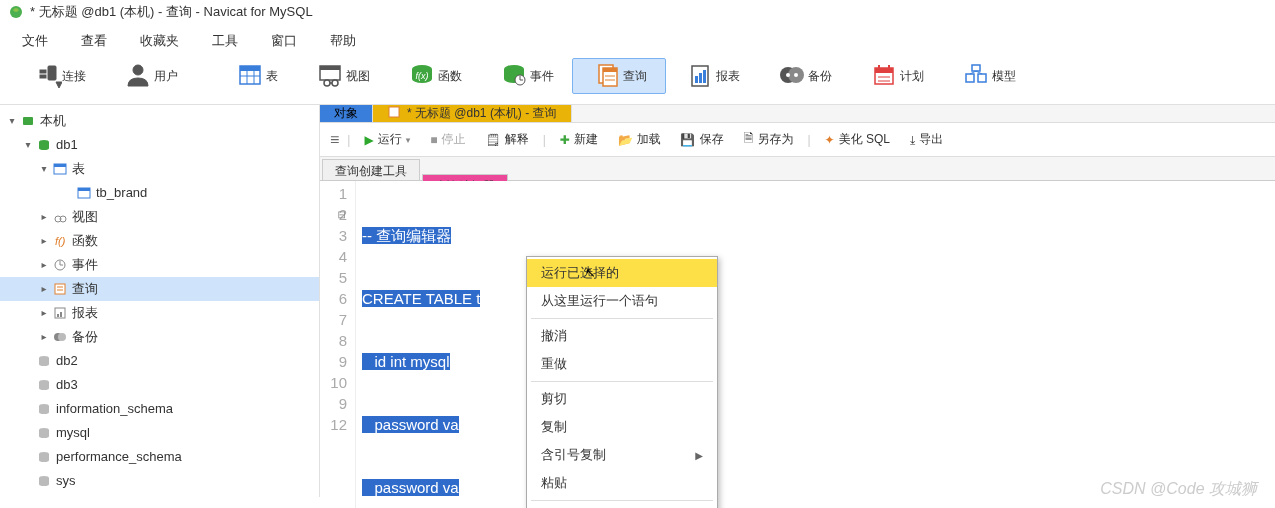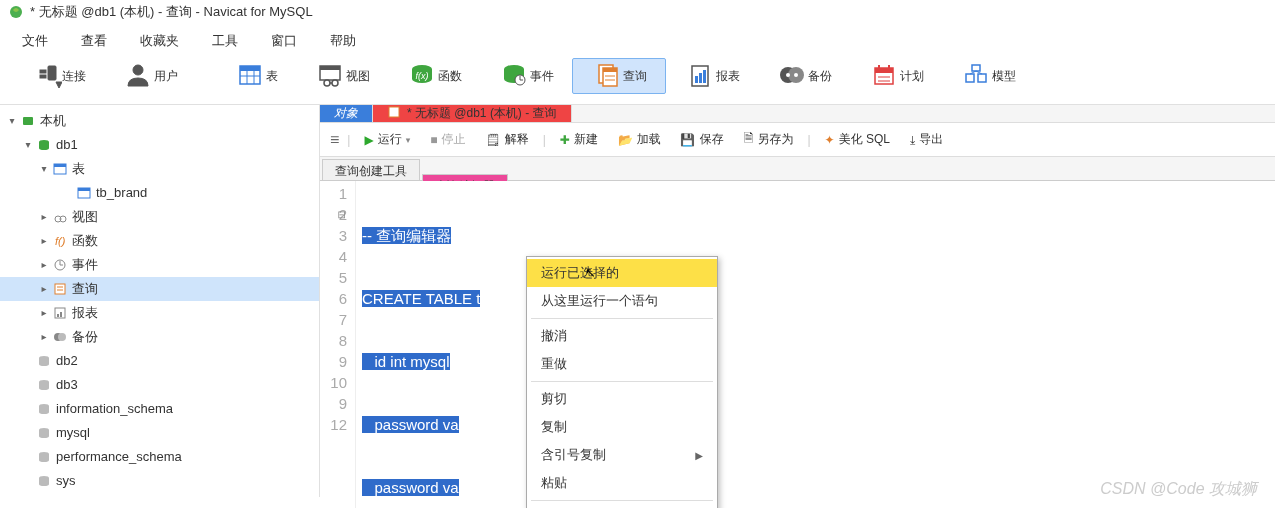--- a/index.html
+++ b/index.html
@@ -27,22 +27,22 @@
 .tree-icon { width: 16px; height: 16px; margin-right: 4px; display: inline-flex; align-items: center; justify-content: center; }
 .indent-0 { padding-left: 6px; }
 .indent-1 { padding-left: 22px; }
 .indent-2 { padding-left: 38px; }
 .indent-3 { padding-left: 62px; }
 
 .main-panel { flex: 1; display: flex; flex-direction: column; background: #fff; position: relative; }
 
 .tabs-bar { display: flex; background: #f5f5f5; border-bottom: 1px solid #ddd; height: 28px; align-items: stretch; }
 .tab { display: flex; align-items: center; padding: 0 14px; border-right: 1px solid #ddd; cursor: pointer; font-size: 12px; gap: 6px; }
-.tab.active-blue { background: #3a7edb; color: #ffffff; font-style: italic; }
-.tab.plain { background: #ef4444; }
+.tab.active-blue { background: #3a7edb; color: #000000; }
+.tab.plain { background: #eab308; }
 
 .inner-toolbar { display: flex; align-items: center; padding: 6px 10px; border-bottom: 1px solid #ddd; gap: 8px; height: 34px; }
 .it-btn { display: flex; align-items: center; gap: 4px; padding: 2px 6px; cursor: pointer; font-size: 12px; color: #333; }
 .it-sep { color: #ccc; }
 .it-btn .green { color: #2da82d; }
 .it-btn .gray { color: #999; }
 
 .sub-tabs { display: flex; background: #f5f5f5; border-bottom: 1px solid #ccc; height: 24px; }
 .sub-tab { padding: 3px 12px; border: 1px solid #ccc; border-bottom: none; margin-top: 2px; margin-left: 2px; background: #f0f0f0; cursor: pointer; font-size: 12px; }
 .sub-tab.active { background: #ec4899; border-bottom: 1px solid #fff; position: relative; top: 15px; }

